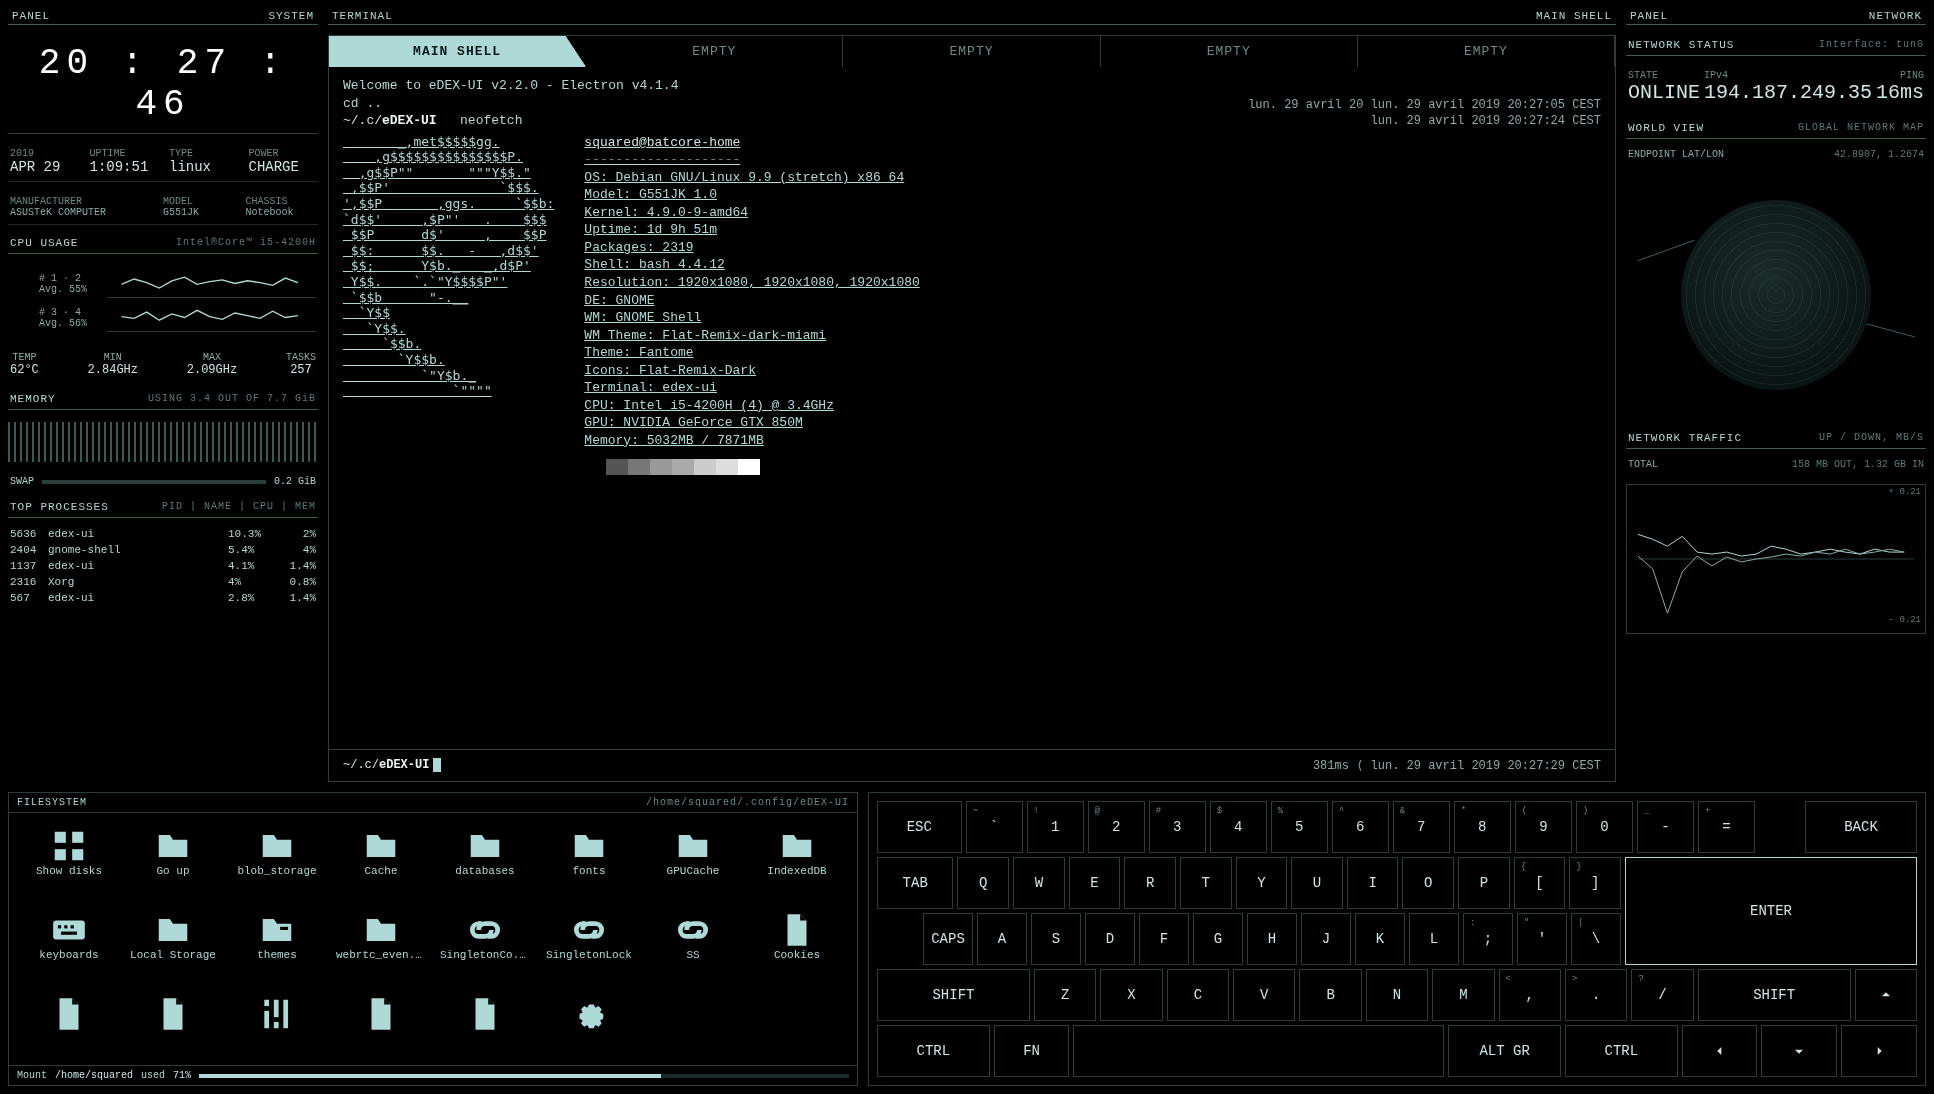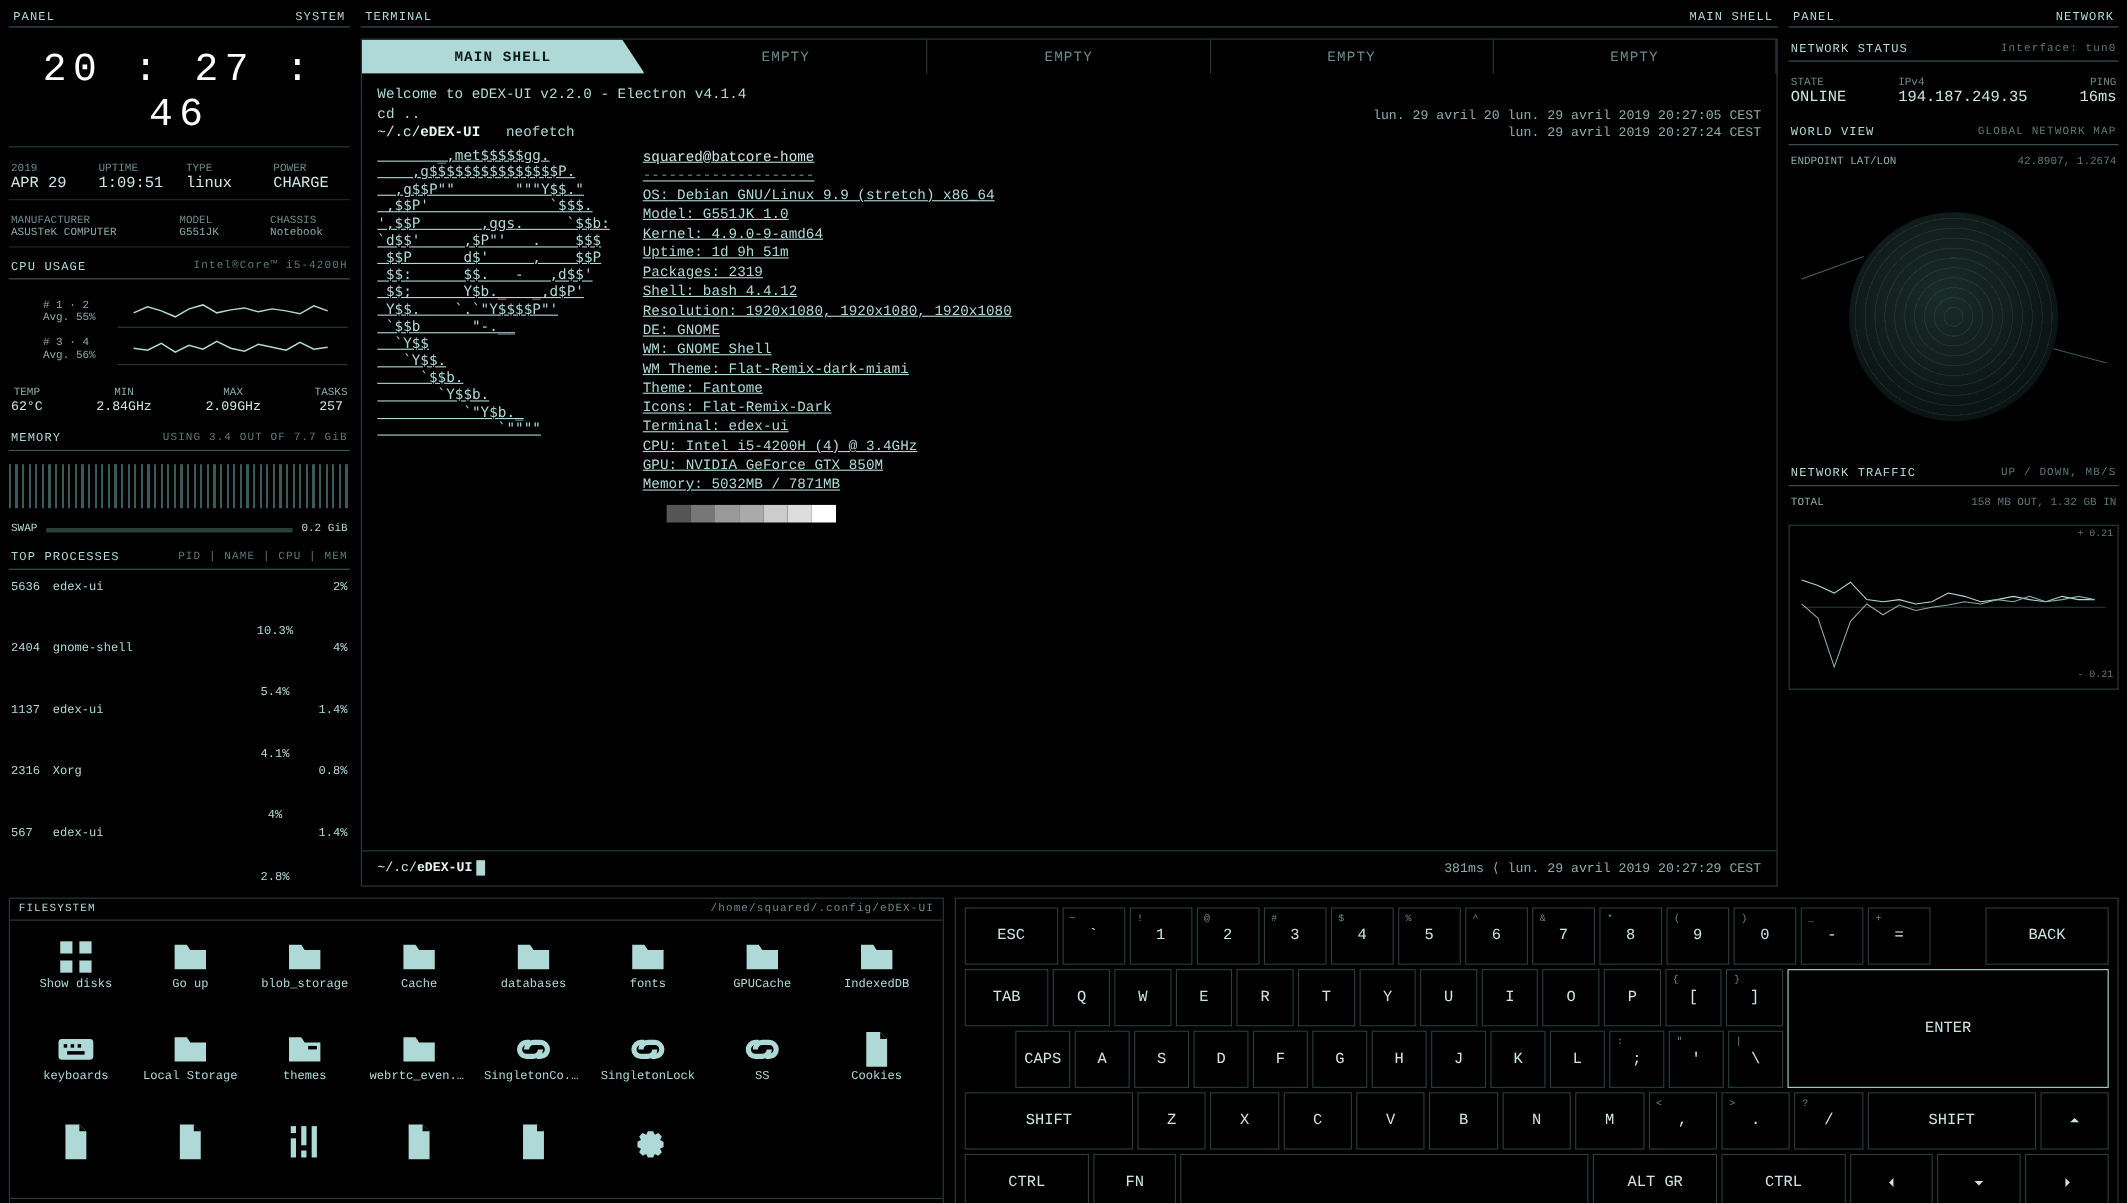--- a/index.html
+++ b/index.html
@@ -58,21 +58,21 @@
 .cpu-line { stroke: #aed9d6; stroke-width: 1.5; fill: none; }
 .stat-row { display: flex; justify-content: space-between; padding: 4px 2px; font-size: 10px; }
 .stat-cell { display: flex; flex-direction: column; align-items: center; color: #8aacaa; }
 .stat-cell .v { color: #cde6e4; font-size: 12px; }
 .mem-bar { height: 40px; background: repeating-linear-gradient(90deg, #3a5a58 0 2px, transparent 2px 6px); margin: 4px 0; }
 .swap-row { display: flex; justify-content: space-between; font-size: 10px; padding: 2px; }
 .swap-bar { height: 4px; background: #2a3e3c; flex: 1; margin: 0 8px; position: relative; top: 4px; }
 .proc-row { display: flex; font-size: 11px; padding: 2px; }
 .proc-pid { width: 38px; }
 .proc-name { flex: 1; }
-.proc-cpu { width: 44px; text-align: center; margin-top: 40px; }
+.proc-cpu { width: 44px; text-align: left; }
 .proc-mem { width: 44px; text-align: right; }
 
 
 .terminal-area { display: flex; flex-direction: column; border: 1px solid #2a3e3c; }
 .tabs { display: flex; }
 .tab {
   flex: 1;
   padding: 8px 12px;
   text-align: center;
   font-size: 13px;
@@ -109,21 +109,21 @@
 .term-topright { position: absolute; right: 14px; top: 30px; font-size: 12px; text-align: right; color: #8aacaa; }
 .term-prompt-line { display: flex; align-items: center; justify-content: space-between; padding: 8px 14px; border-top: 1px solid #2a3e3c; }
 .cursor { display: inline-block; width: 8px; height: 14px; background: #aed9d6; vertical-align: middle; margin-left: 4px; animation: blink 1s infinite; }
 @keyframes blink { 50% { opacity: 0; } }
 .prompt-right { font-size: 12px; color: #8aacaa; }
 
 
 .net-status { padding: 6px 2px; display: flex; justify-content: space-between; }
 .net-cell { display: flex; flex-direction: column; }
 .net-label { font-size: 10px; color: #6a8a88; }
-.net-value { font-size: 14px; color: #cde6e4; }
+.net-value { font-size: 20px; color: #cde6e4; }
 .globe { height: 250px; display: flex; align-items: center; justify-content: center; color: #3a5a58; font-size: 10px; position: relative; }
 .globe-circle {
   width: 190px; height: 190px; border-radius: 50%;
   background: radial-gradient(circle at 45% 40%, #1a2c2a 0%, #0a1412 70%);
   position: relative;
 }
 .globe-circle::before {
   content: '';
   position: absolute;
   inset: 0;

